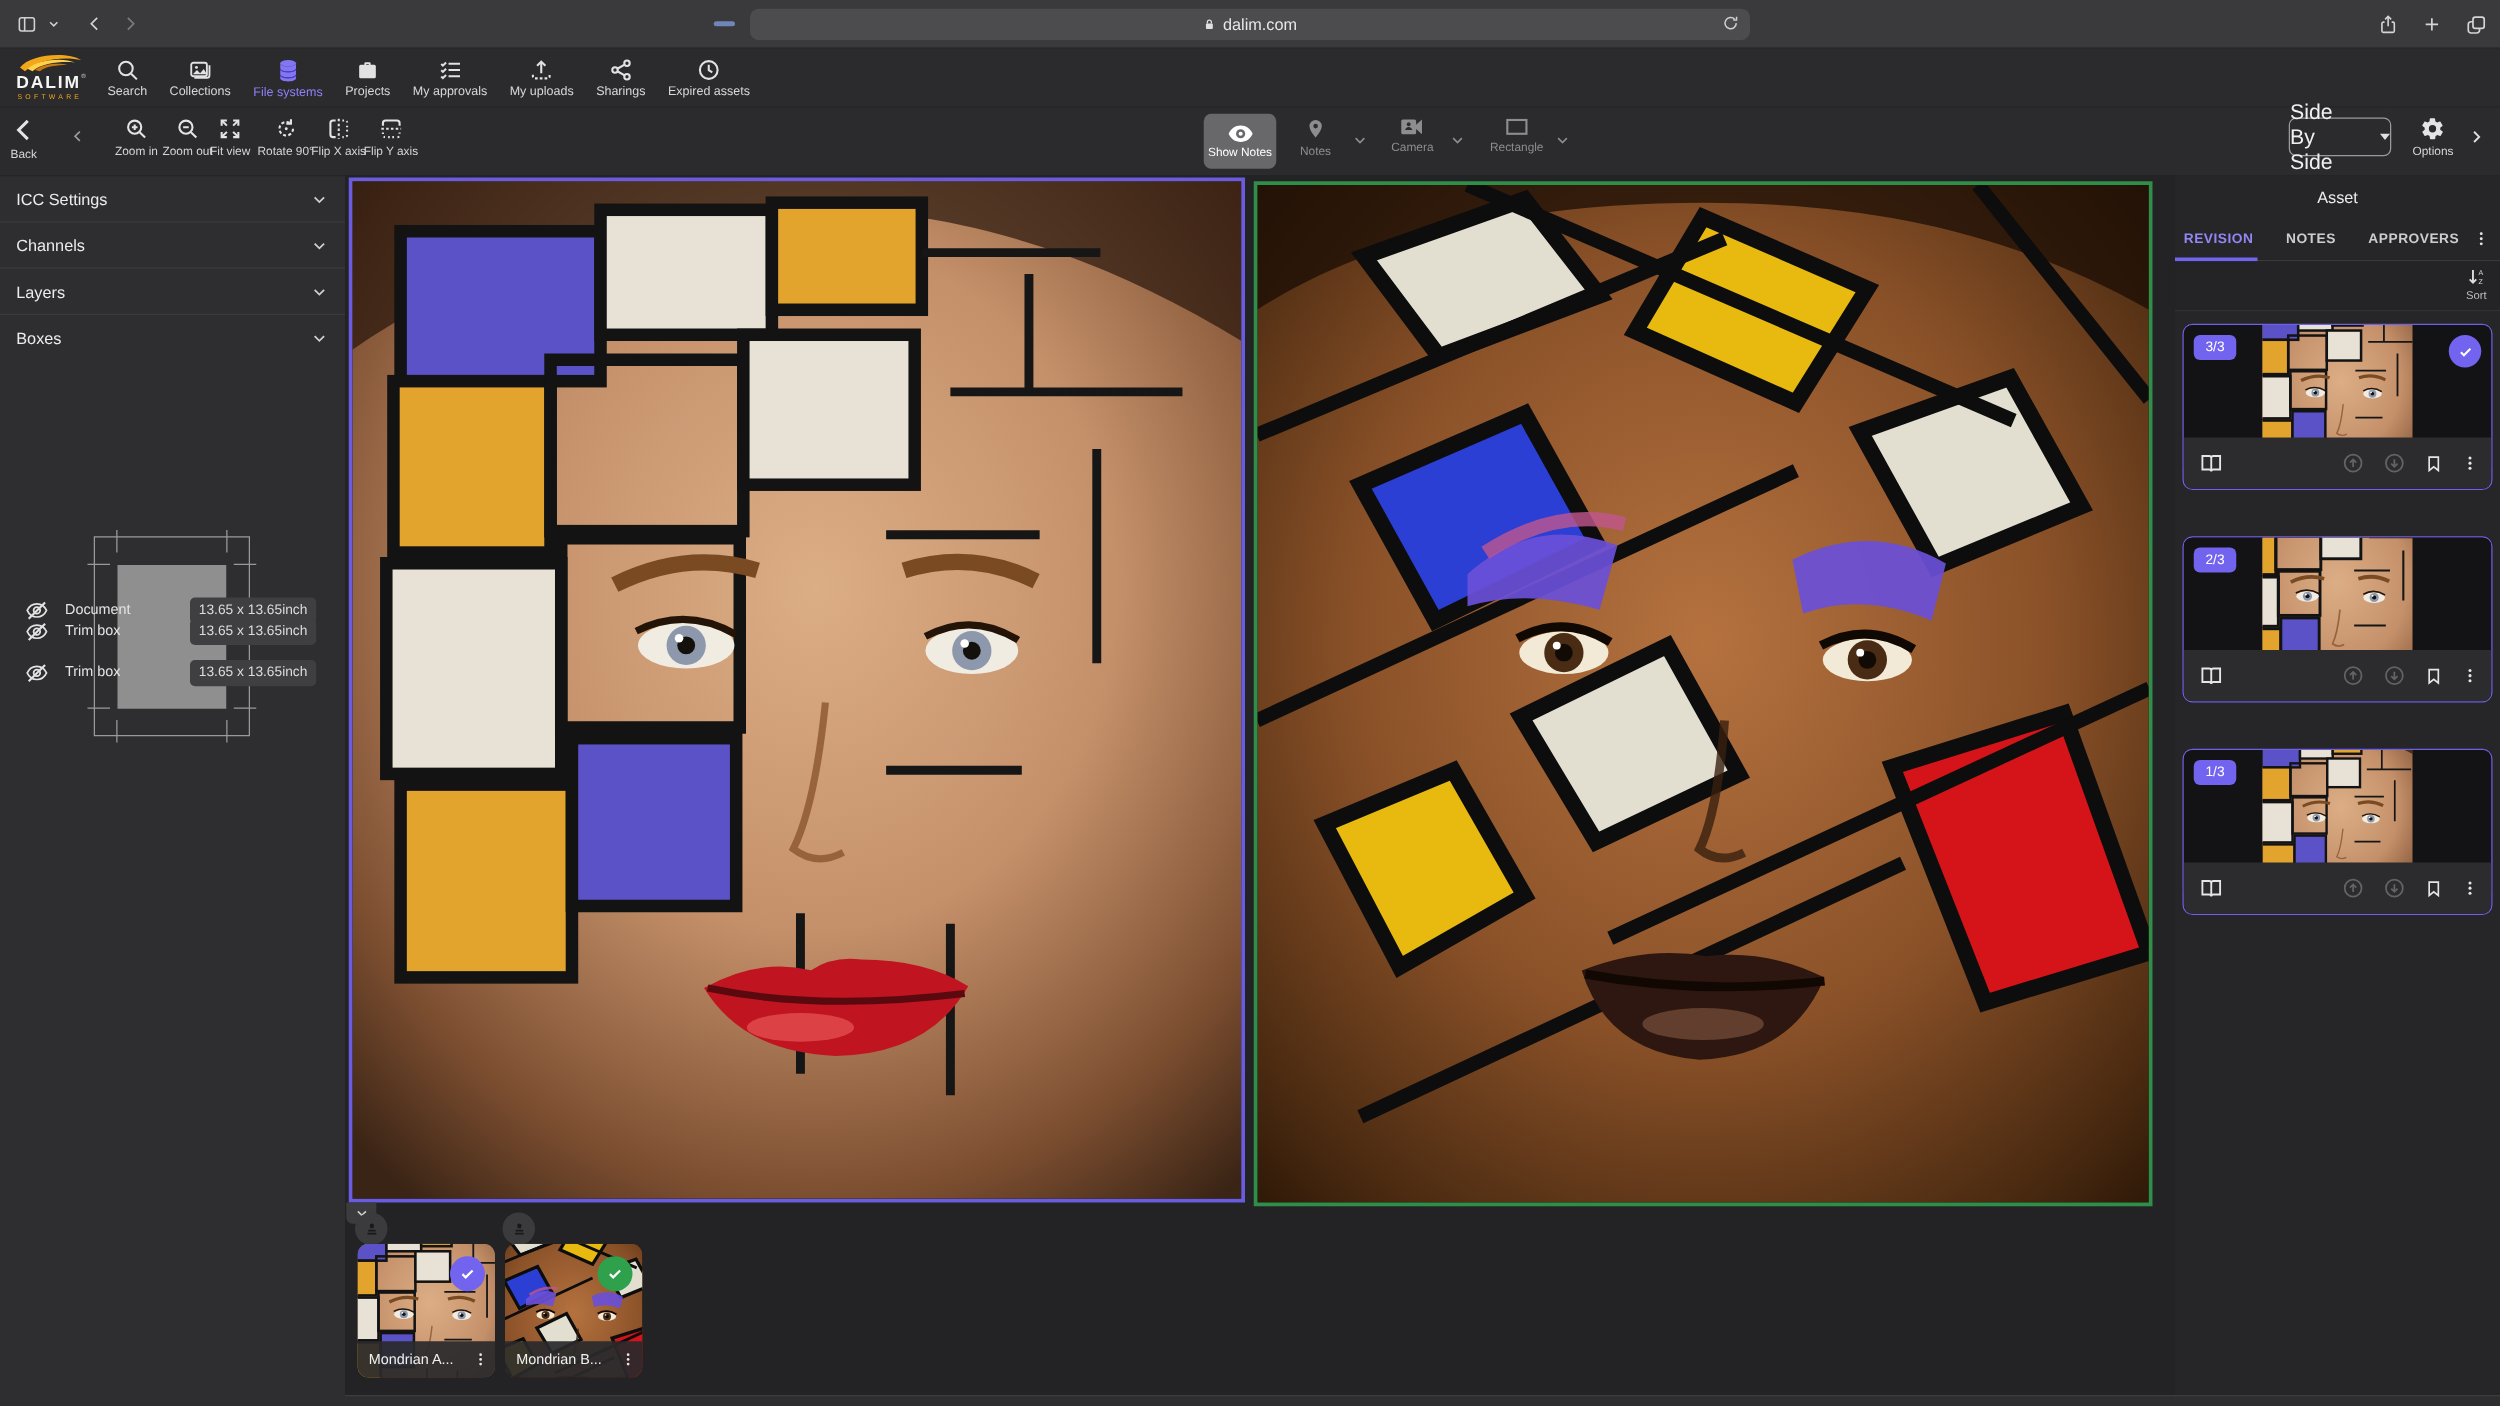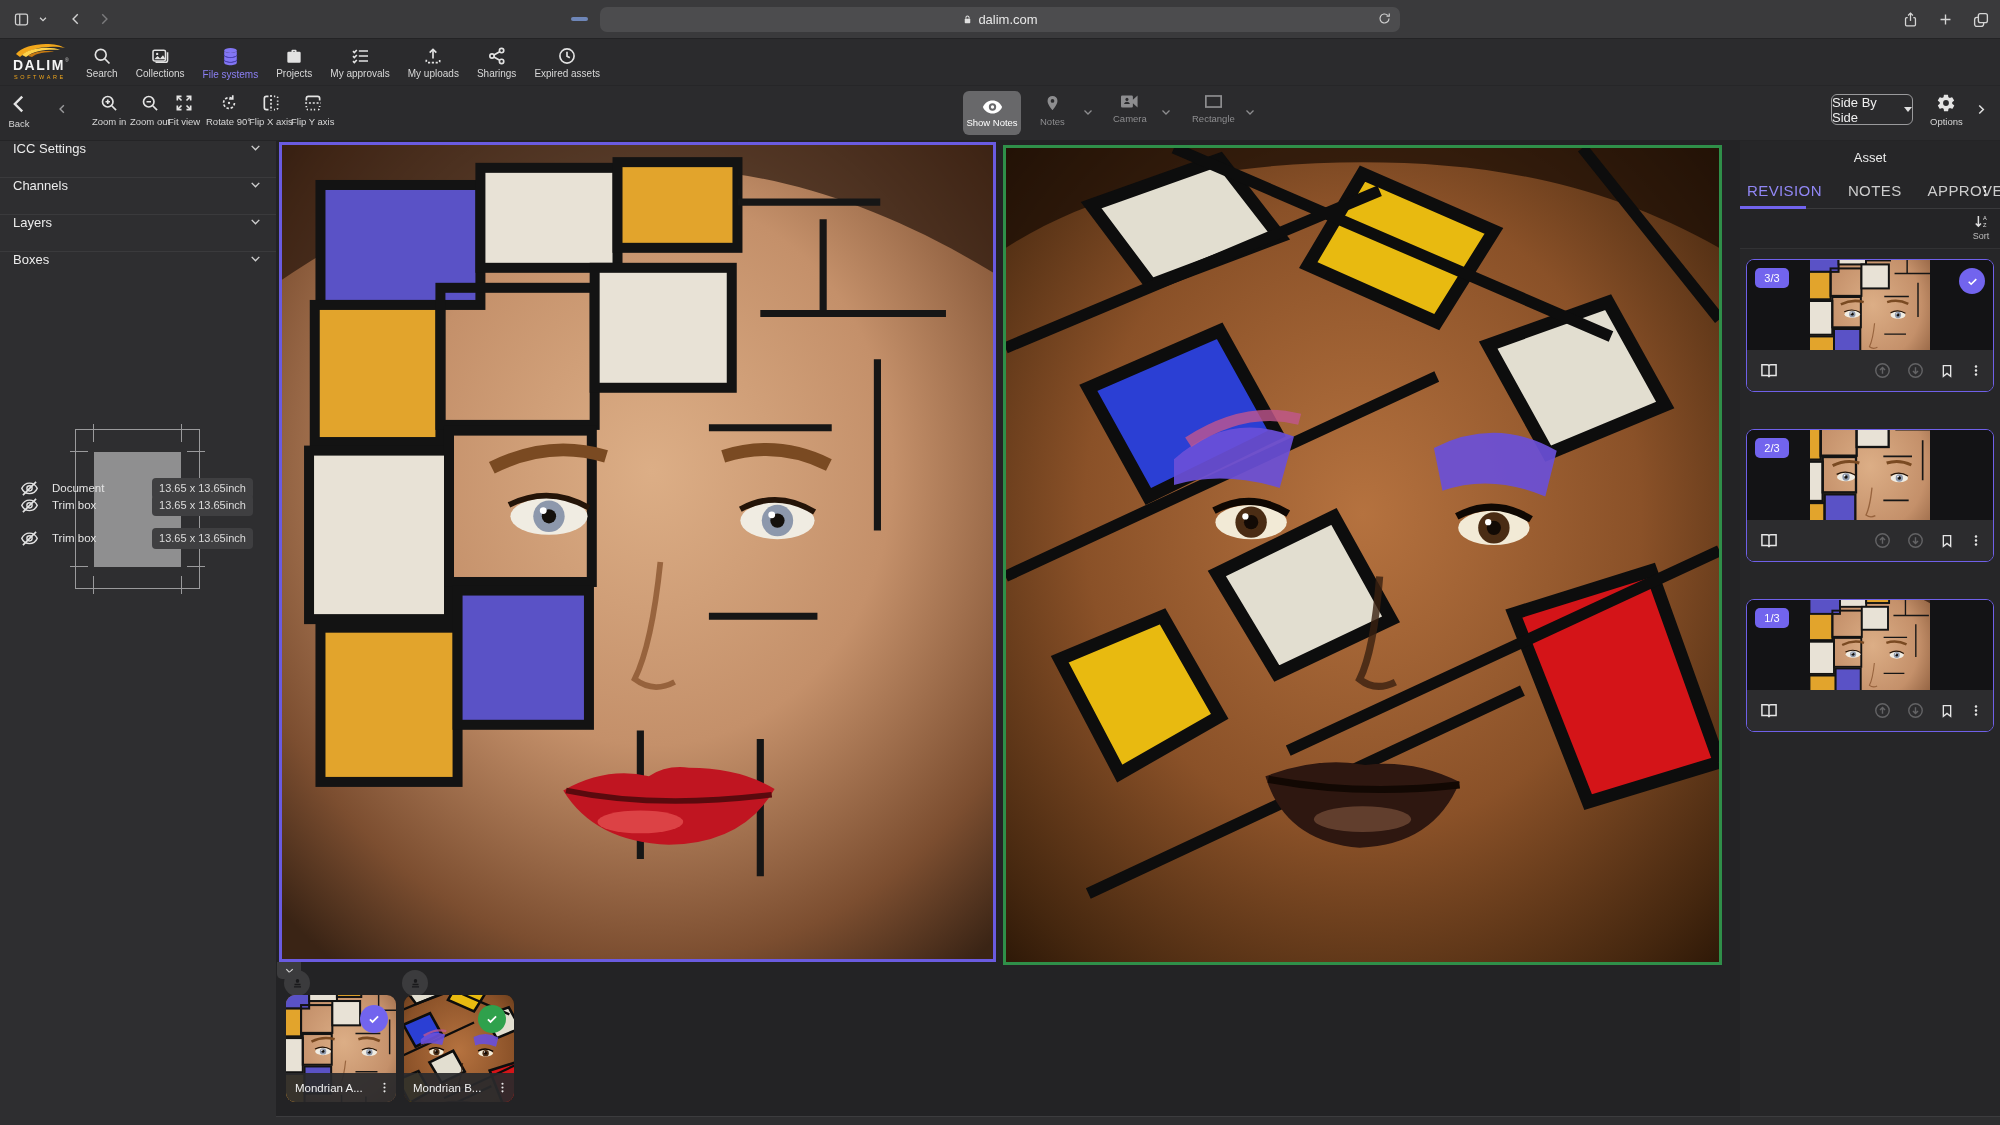--- a/index.html
+++ b/index.html
@@ -47,26 +47,26 @@
   .tool { position:absolute; top:7px; display:flex; flex-direction:column; align-items:center; gap:3px;
     color:#e4e4e4; cursor:pointer; }
   .tool .t-lbl { font-size:9.5px; white-space:nowrap; color:#d6d6d6; }
   .tool.dim, .tool.dim .t-lbl { color:#8d8d8f; }
   .shownotes { position:absolute; left:963px; top:5px; width:58px; height:44px; border-radius:6px;
     background:#68686a; display:flex; flex-direction:column; align-items:center; justify-content:center; gap:2px; cursor:pointer; }
   .shownotes .t-lbl { font-size:9.5px; color:#fff; white-space:nowrap; }
   .chev-dd { position:absolute; top:20px; color:#8d8d8f; cursor:pointer; }
   .sbs-btn { position:absolute; left:1831px; top:8px; width:82px; height:31px; border:1px solid #9a9a9c;
     border-radius:6px; display:flex; align-items:center; justify-content:center; gap:16px;
-    font-size:13px; color:#f0f0f0; cursor:pointer; background:transparent; }
+    font-size:17px; color:#f0f0f0; cursor:pointer; background:transparent; }
   .caret { width:0; height:0; border-left:4px solid transparent; border-right:4px solid transparent; border-top:5px solid #e0e0e0; }
 
   
   .lpanel { position:absolute; left:0; top:140px; width:276px; height:985px; background:#2e2e30; border-top:1px solid #242426; }
-  .lsec { height:37px; display:flex; align-items:flex-start; justify-content:space-between;
+  .lsec { height:37px; display:flex; align-items:center; justify-content:space-between;
     padding:0 14px 0 13px; border-bottom:1px solid #3a3a3c; cursor:pointer; }
   .lsec .s-lbl { font-size:13px; color:#ececec; }
   .boxprev { position:absolute; left:75px; top:288px; width:125px; height:160px; border:1px solid #9a9a9c; }
   .boxprev .inner { position:absolute; left:18px; top:22px; width:87px; height:115px; background:#8f8f90; }
   .cropmark { position:absolute; background:#9a9a9c; }
   .brow { position:absolute; left:0; width:276px; height:26px; display:flex; align-items:center; }
   .brow .eyeoff { margin-left:20px; color:#e2e2e2; cursor:pointer; }
   .brow .b-lbl { margin-left:13px; font-size:11.5px; color:#e4e4e4; }
   .brow .b-size { position:absolute; right:23px; width:101px; height:21px; background:#3f3f41;
     border-radius:4px; font-size:11px; color:#dcdcdc; display:flex; align-items:center; justify-content:center; }
@@ -88,21 +88,21 @@
   .thumb .t-label { position:absolute; left:0; bottom:0; width:100%; height:29px; background:rgba(42,42,44,.93);
     display:flex; align-items:center; }
   .thumb .t-name { font-size:11.5px; color:#f0f0f0; margin-left:9px; flex:1; white-space:nowrap; overflow:hidden; }
   .thumb .t-kebab { margin-right:5px; color:#e8e8e8; cursor:pointer; }
   .checkdot { position:absolute; width:28px; height:28px; border-radius:50%; display:flex; align-items:center; justify-content:center; }
 
   
   .rpanel { position:absolute; left:1740px; top:140px; width:260px; height:985px; background:#262628; border-top:1px solid #242426; }
   .r-title { height:32px; display:flex; align-items:center; justify-content:center; font-size:13px; color:#ececec; }
   .r-tabs { position:relative; height:36px; display:flex; align-items:center; border-bottom:1px solid #3a3a3c; }
-  .r-tab { font-size:15px; font-weight:normal; letter-spacing:.4px; color:#cdcdcd; cursor:pointer; }
+  .r-tab { font-size:11px; font-weight:bold; letter-spacing:.4px; color:#cdcdcd; cursor:pointer; }
   .r-tab.active { color:#9187f5; }
   .tab-underline { position:absolute; left:0; bottom:-1px; width:66px; height:3px; background:#7264ee; }
   .r-kebab { position:absolute; right:8px; color:#e2e2e2; cursor:pointer; }
   .sortrow { height:40px; background:#242426; border-bottom:1px solid #323234; position:relative; }
   .sortbtn { position:absolute; right:10px; top:4px; display:flex; flex-direction:column; align-items:center; color:#dedede; cursor:pointer; }
   .sortbtn .sort-lbl { font-size:9px; color:#bdbdbd; }
   .rcard { position:absolute; left:6px; width:248px; height:133px; border:1.5px solid #6f60e8; border-radius:8px;
     overflow:hidden; background:#131315; cursor:pointer; }
   .rcard .r-thumb { position:absolute; left:0; top:0; width:100%; height:114px; background:#131315; display:flex; justify-content:center; }
   .rcard .r-thumb svg.art { width:120px; height:114px; }

